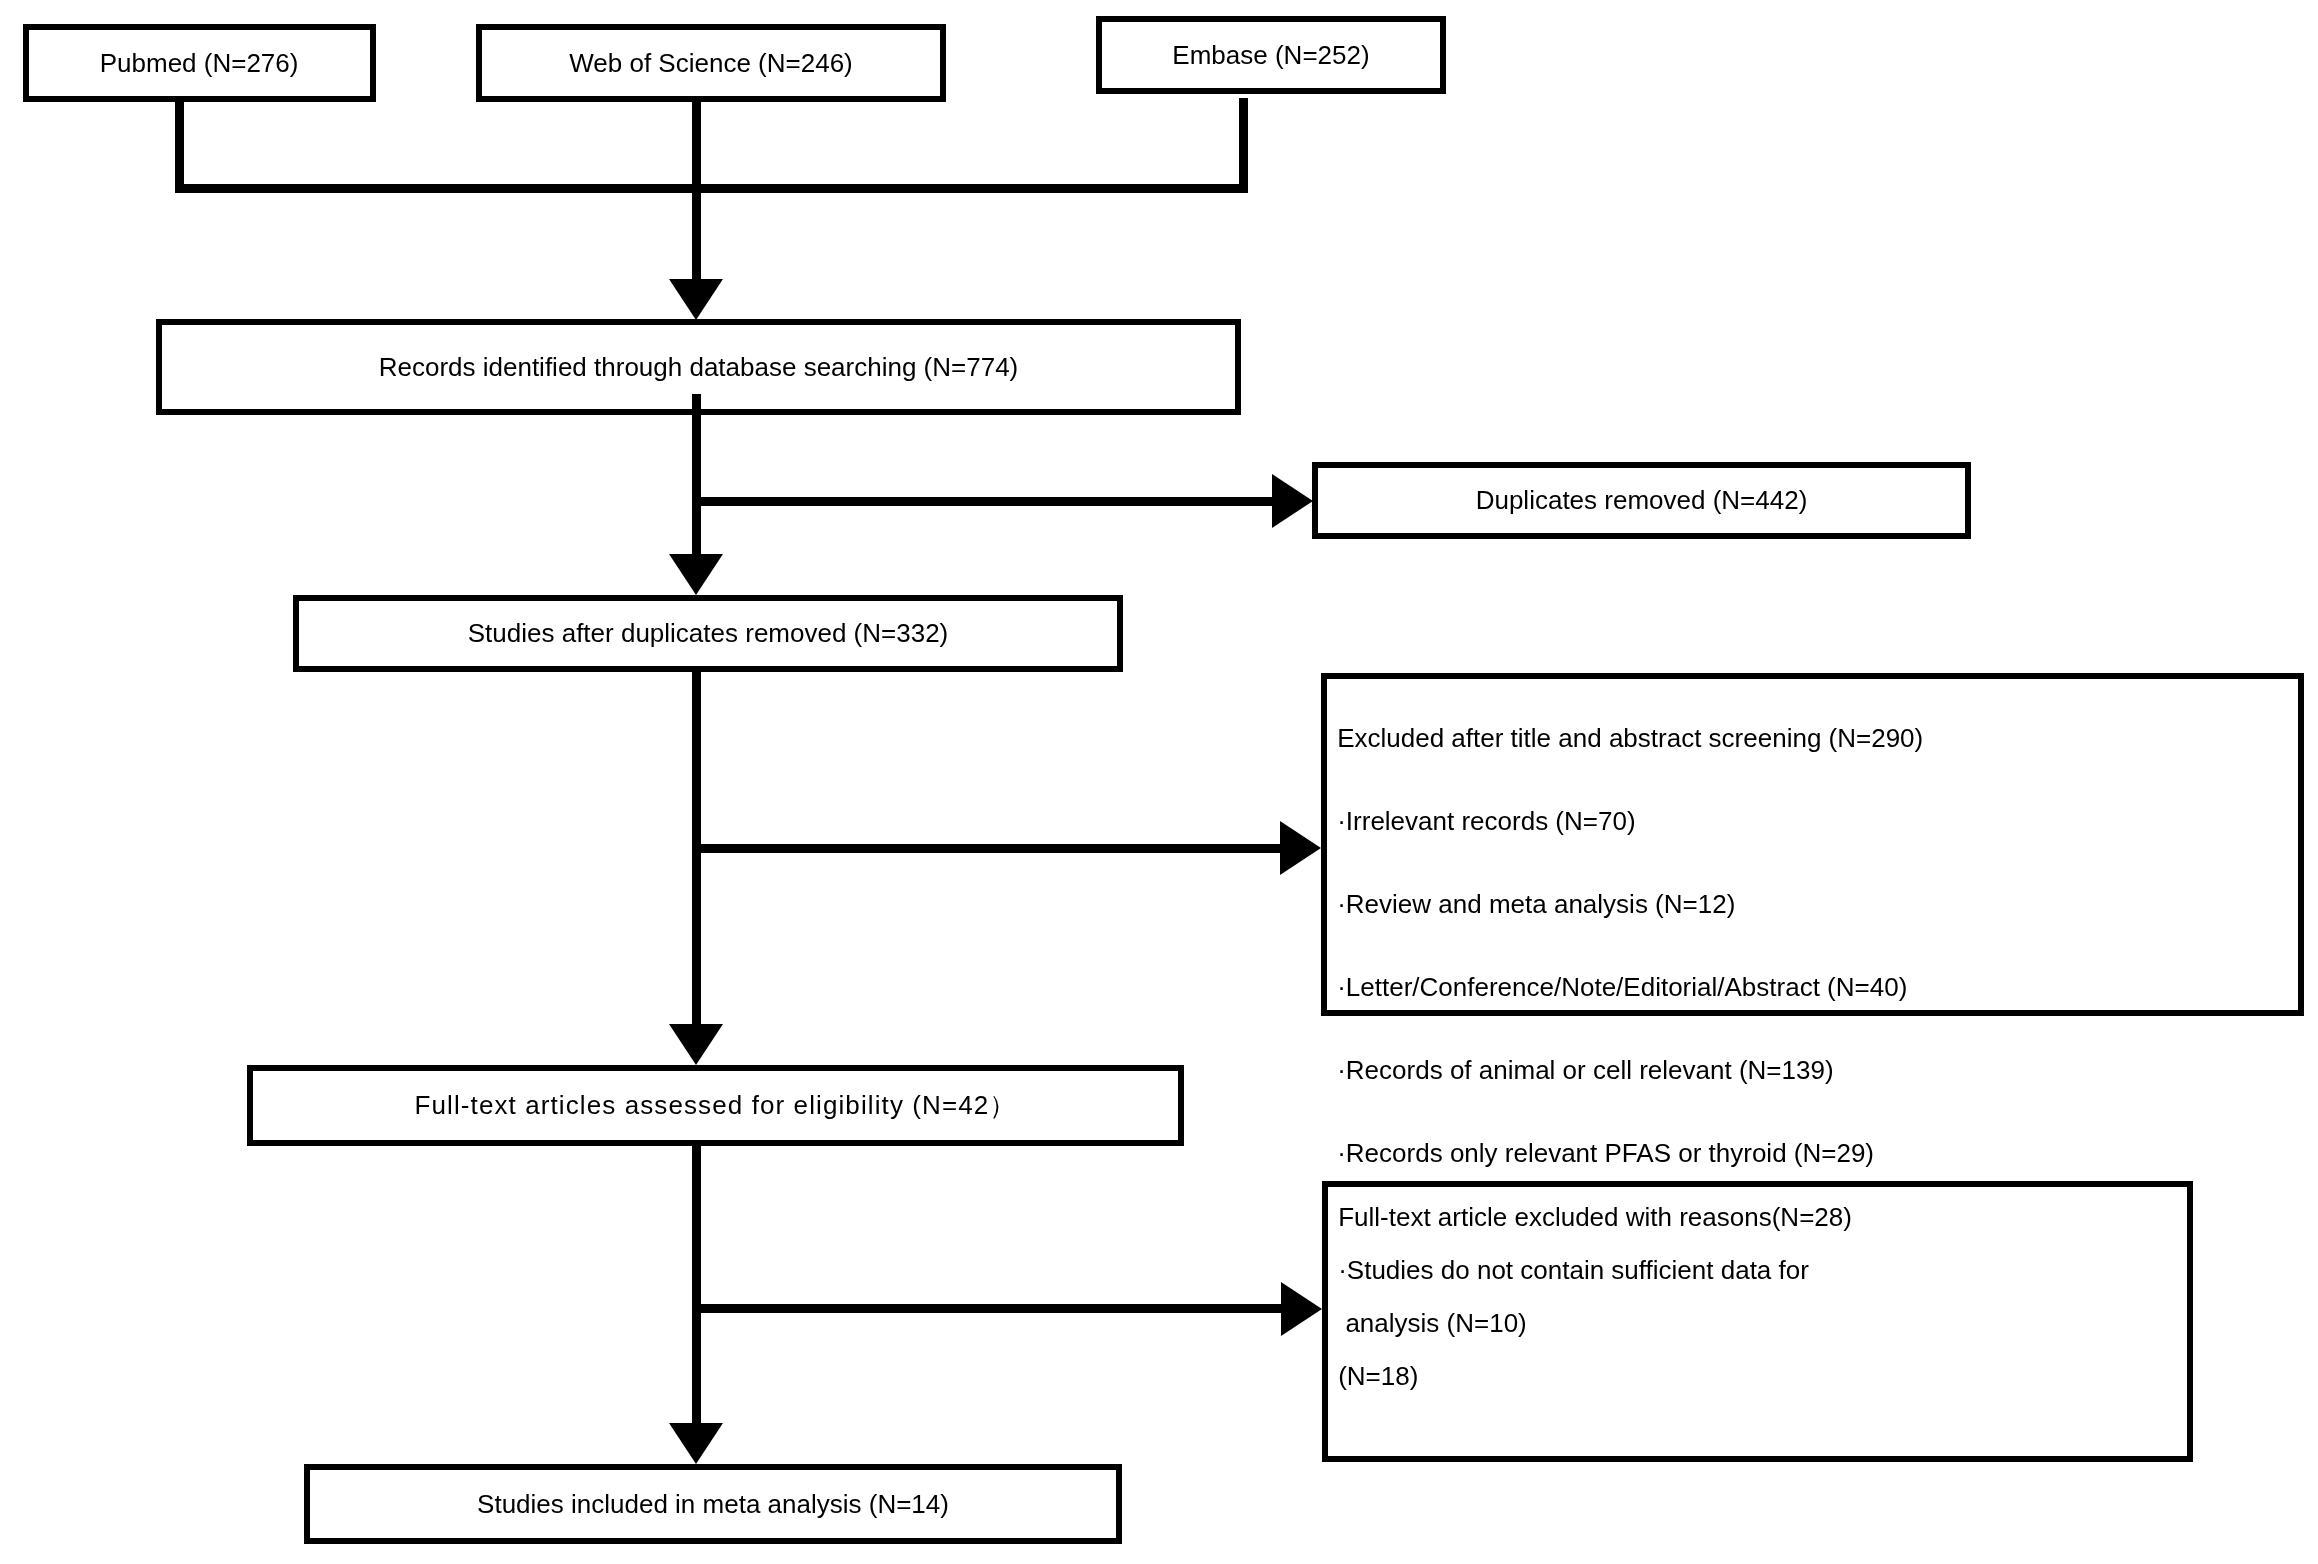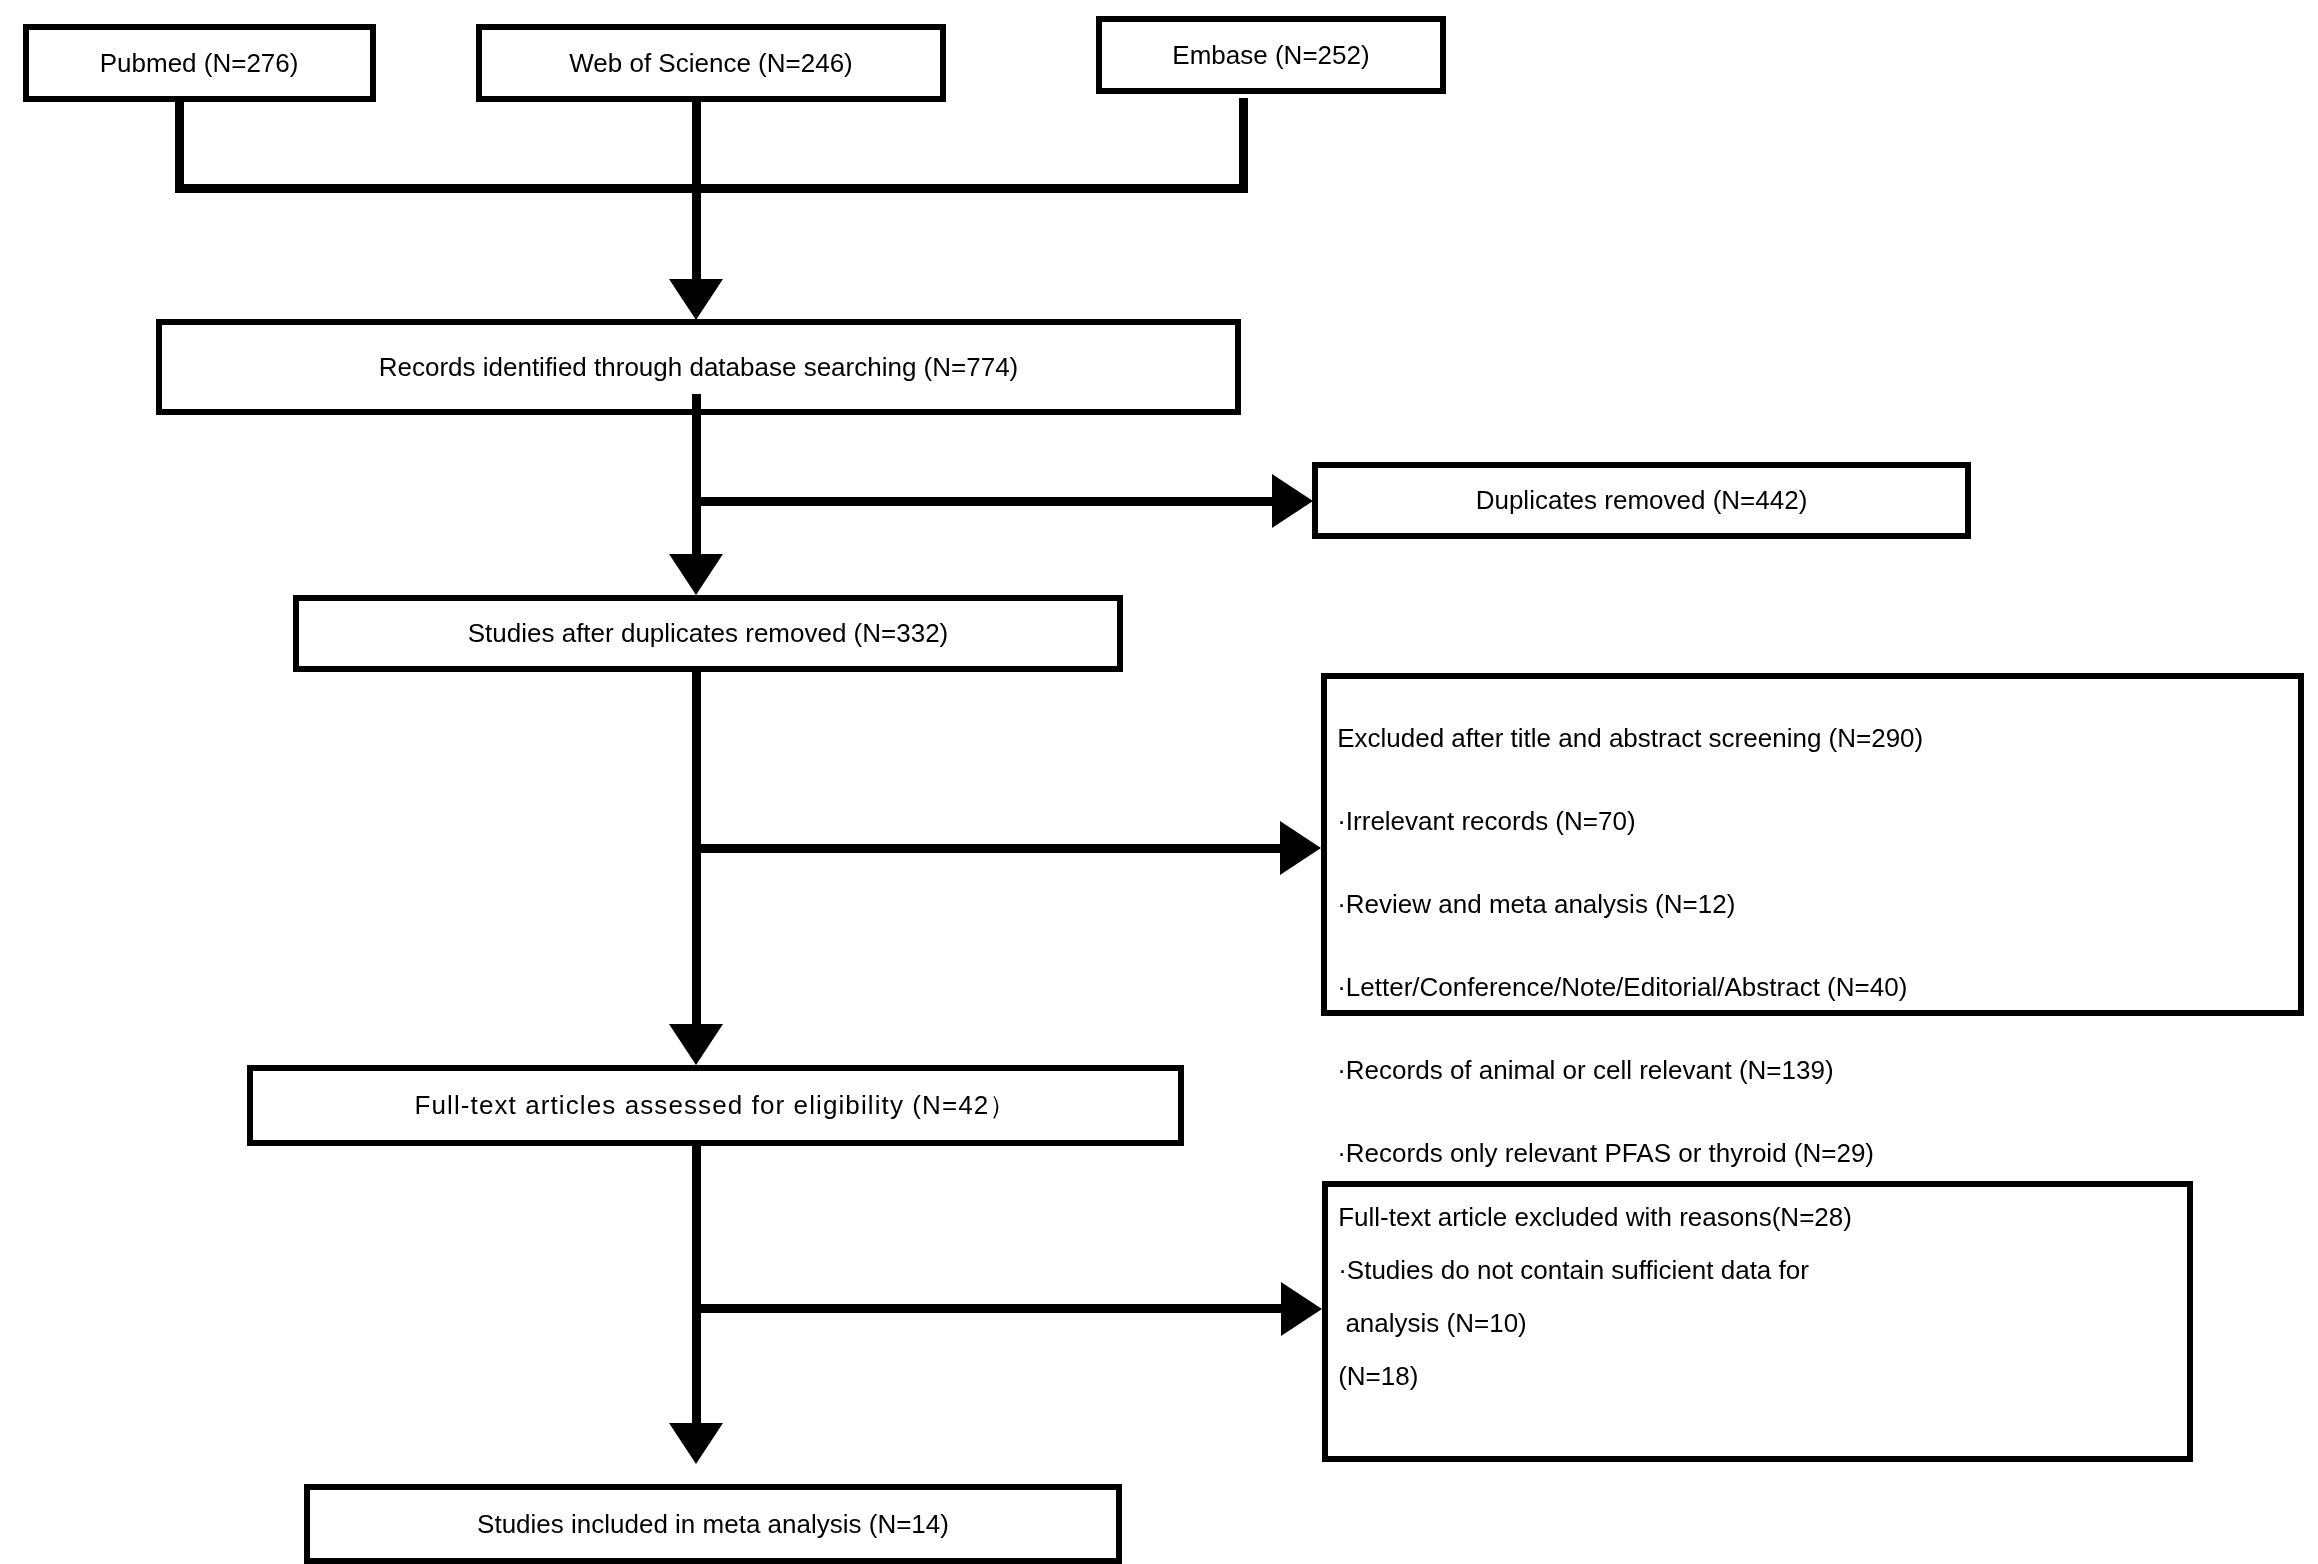--- a/index.html
+++ b/index.html
@@ -70,21 +70,21 @@
   
   #box-pubmed            { left: 22.6px;   top: 24px;   width: 353px;  height: 78px; }
   #box-wos               { left: 476px;  top: 24px;   width: 470px;  height: 78px; }
   #box-embase            { left: 1068px; top: 16px;   width: 350px;  height: 78px; margin-left: 28px; }
   #box-identified        { left: 156px;  top: 319px;  width: 1085px; height: 96px; }
   #box-duplicates        { left: 1312px; top: 462px;  width: 659px;  height: 77px; }
   #box-after-duplicates  { left: 293px;  top: 595px;  width: 830px; height: 77px; }
   #box-excluded-screening{ left: 1321px; top: 673px;  width: 983px; height: 343px; }
   #box-fulltext-assessed { left: 247px;  top: 1065px; width: 937px; height: 81px; }
   #box-fulltext-excluded { left: 1322px; top: 1181px; width: 871px; height: 281px; }
-  #box-included          { left: 304px;  top: 1464px; width: 818px; height: 80px; margin-top: 20px; }
+  #box-included          { left: 304px;  top: 1464px; width: 818px; height: 80px; }
 
   
   #v-pubmed   { left: 175px;  top: 98px;  height: 94px; }
   #v-embase   { left: 1239px; top: 98px;  height: 94px; }
   #h-top      { left: 175px;  top: 184px;  width: 1073px; }
   #v-center-1 { left: 692px;  top: 98px;  height: 182px; }
   #a-down-1   { left: 669px;  top: 279px; }
   #v-center-2 { left: 692px;  top: 394px;  height: 164px; }
   #a-down-2   { left: 669px;  top: 554px; }
   #h-branch-1 { left: 692px;  top: 497px;  width: 583px; }

